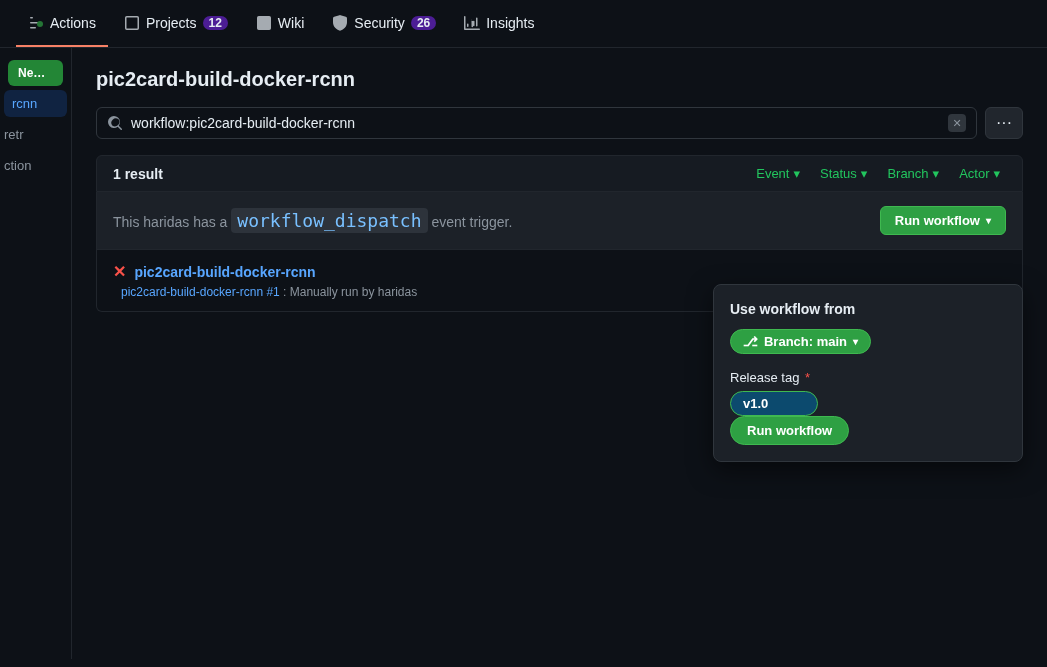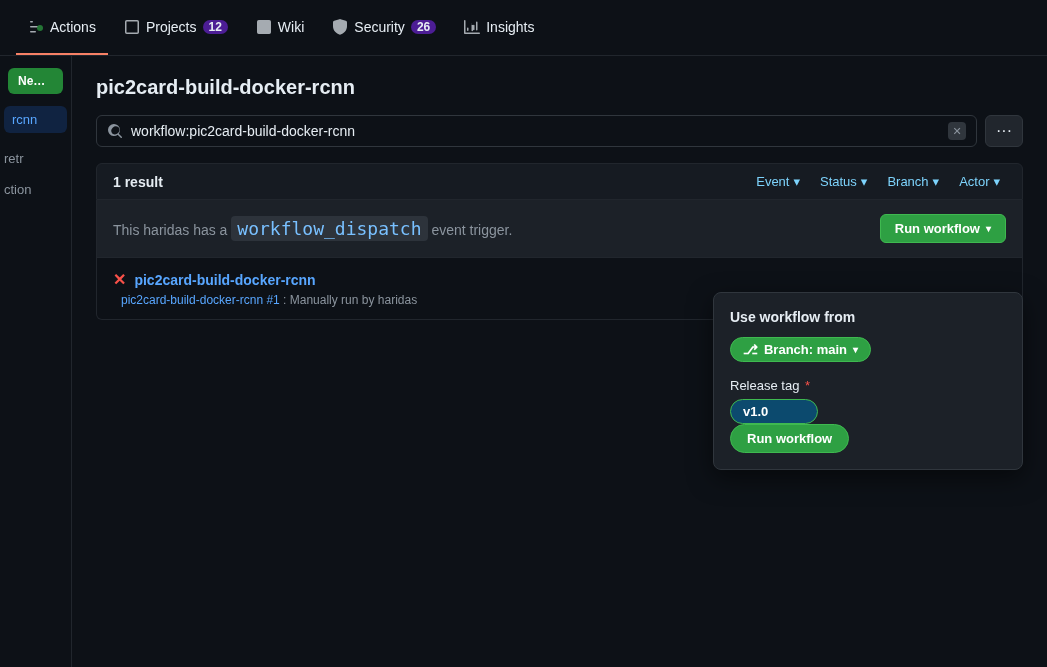--- a/index.html
+++ b/index.html
@@ -12,21 +12,21 @@
       height: 667px;
       overflow: hidden;
     }
 
     
     .top-nav {
       display: flex;
       align-items: center;
       border-bottom: 1px solid #21262d;
       padding: 0 16px;
-      height: 56px;
+      height: 48px;
       gap: 4px;
     }
     .nav-item {
       display: flex;
       align-items: center;
       gap: 6px;
       padding: 8px 12px;
       color: #e6edf3;
       cursor: pointer;
       border-bottom: 2px solid transparent;
@@ -88,21 +88,21 @@
       font-size: 13px;
       color: #8b949e;
       white-space: nowrap;
       overflow: hidden;
       text-overflow: ellipsis;
     }
     .sidebar-item.active {
       background: #1f6feb33;
       color: #58a6ff;
       border-radius: 6px;
-      margin: 8px 4px;
+      margin: 0 4px;
       padding: 6px 8px;
     }
 
     
     .main {
       flex: 1;
       padding: 20px 24px;
       overflow-y: auto;
       position: relative;
     }
@@ -180,21 +180,21 @@
       font-weight: 600;
       color: #e6edf3;
     }
     .filter-buttons {
       display: flex;
       gap: 8px;
     }
     .filter-btn {
       background: transparent;
       border: none;
-      color: #7dd3fc;
+      color: #22c55e;
       cursor: pointer;
       font-size: 13px;
       display: flex;
       align-items: center;
       gap: 4px;
       padding: 2px 6px;
     }
 
     
     .workflow-notice {

